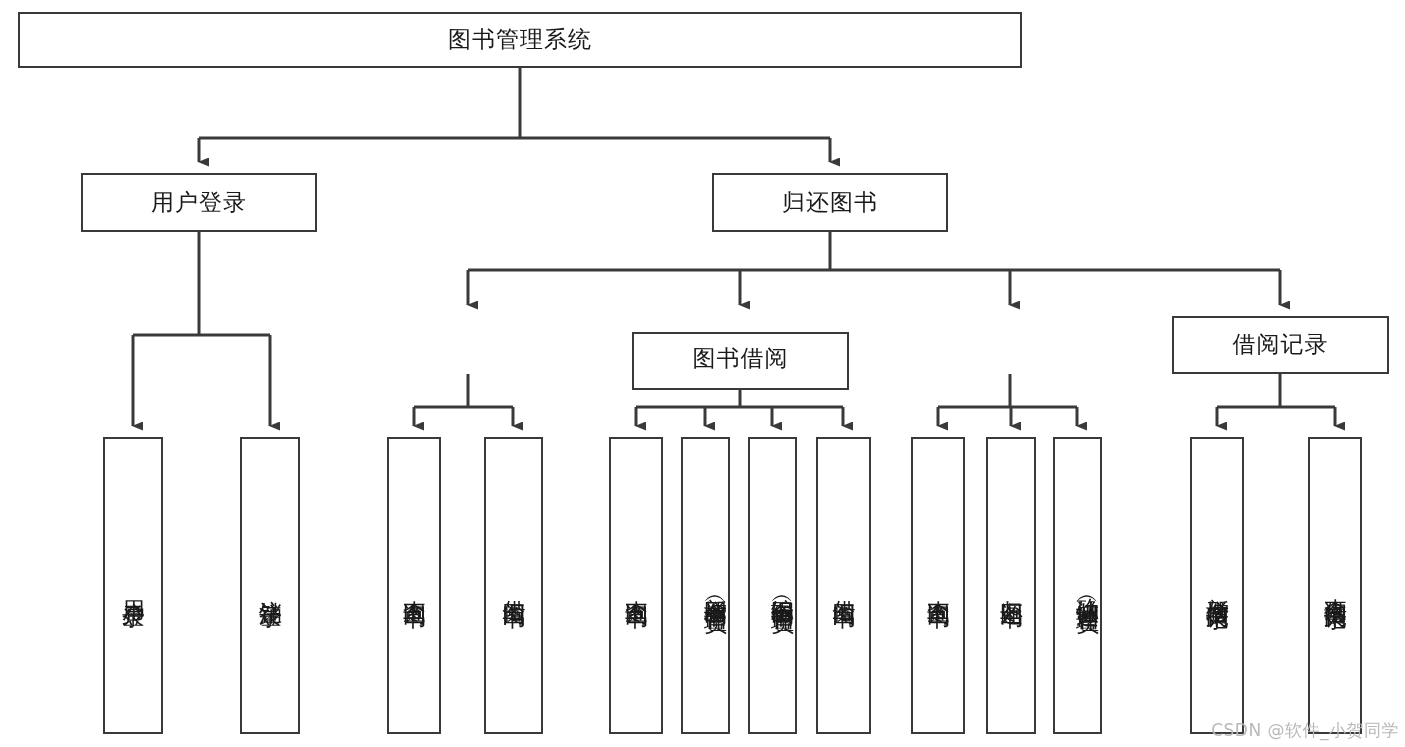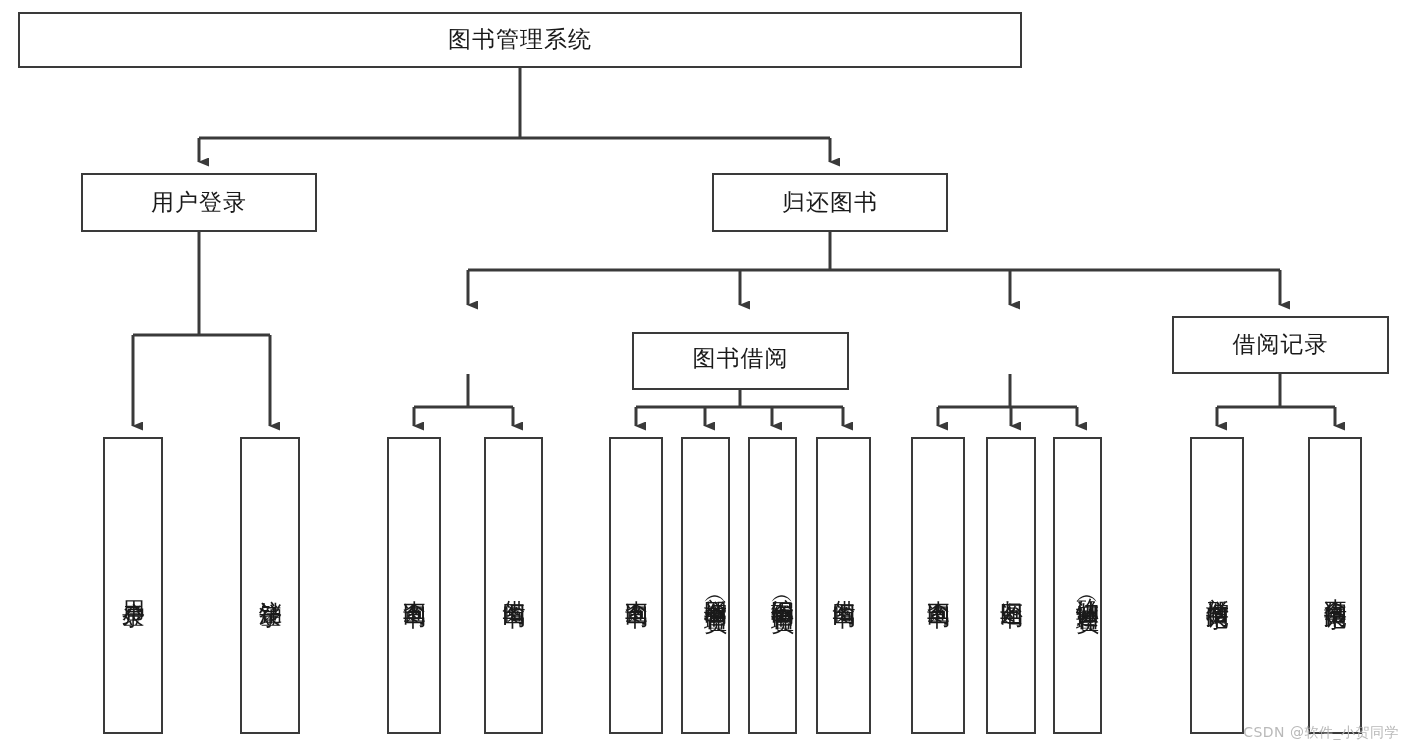--- a/index.html
+++ b/index.html
@@ -56,21 +56,21 @@
     white-space: nowrap;
   }
   .node-v.v-mid {
     align-items: center;
     padding-top: 0;
   }
   #watermark {
     position: absolute;
     right: 6px;
     bottom: 5px;
-    font-size: 14px;
+    font-size: 17px;
     color: #b9b9b9;
     letter-spacing: 0.5px;
     white-space: nowrap;
     pointer-events: none;
   }
 </style>
 </head>
 <body>
 
 <div id="canvas">

